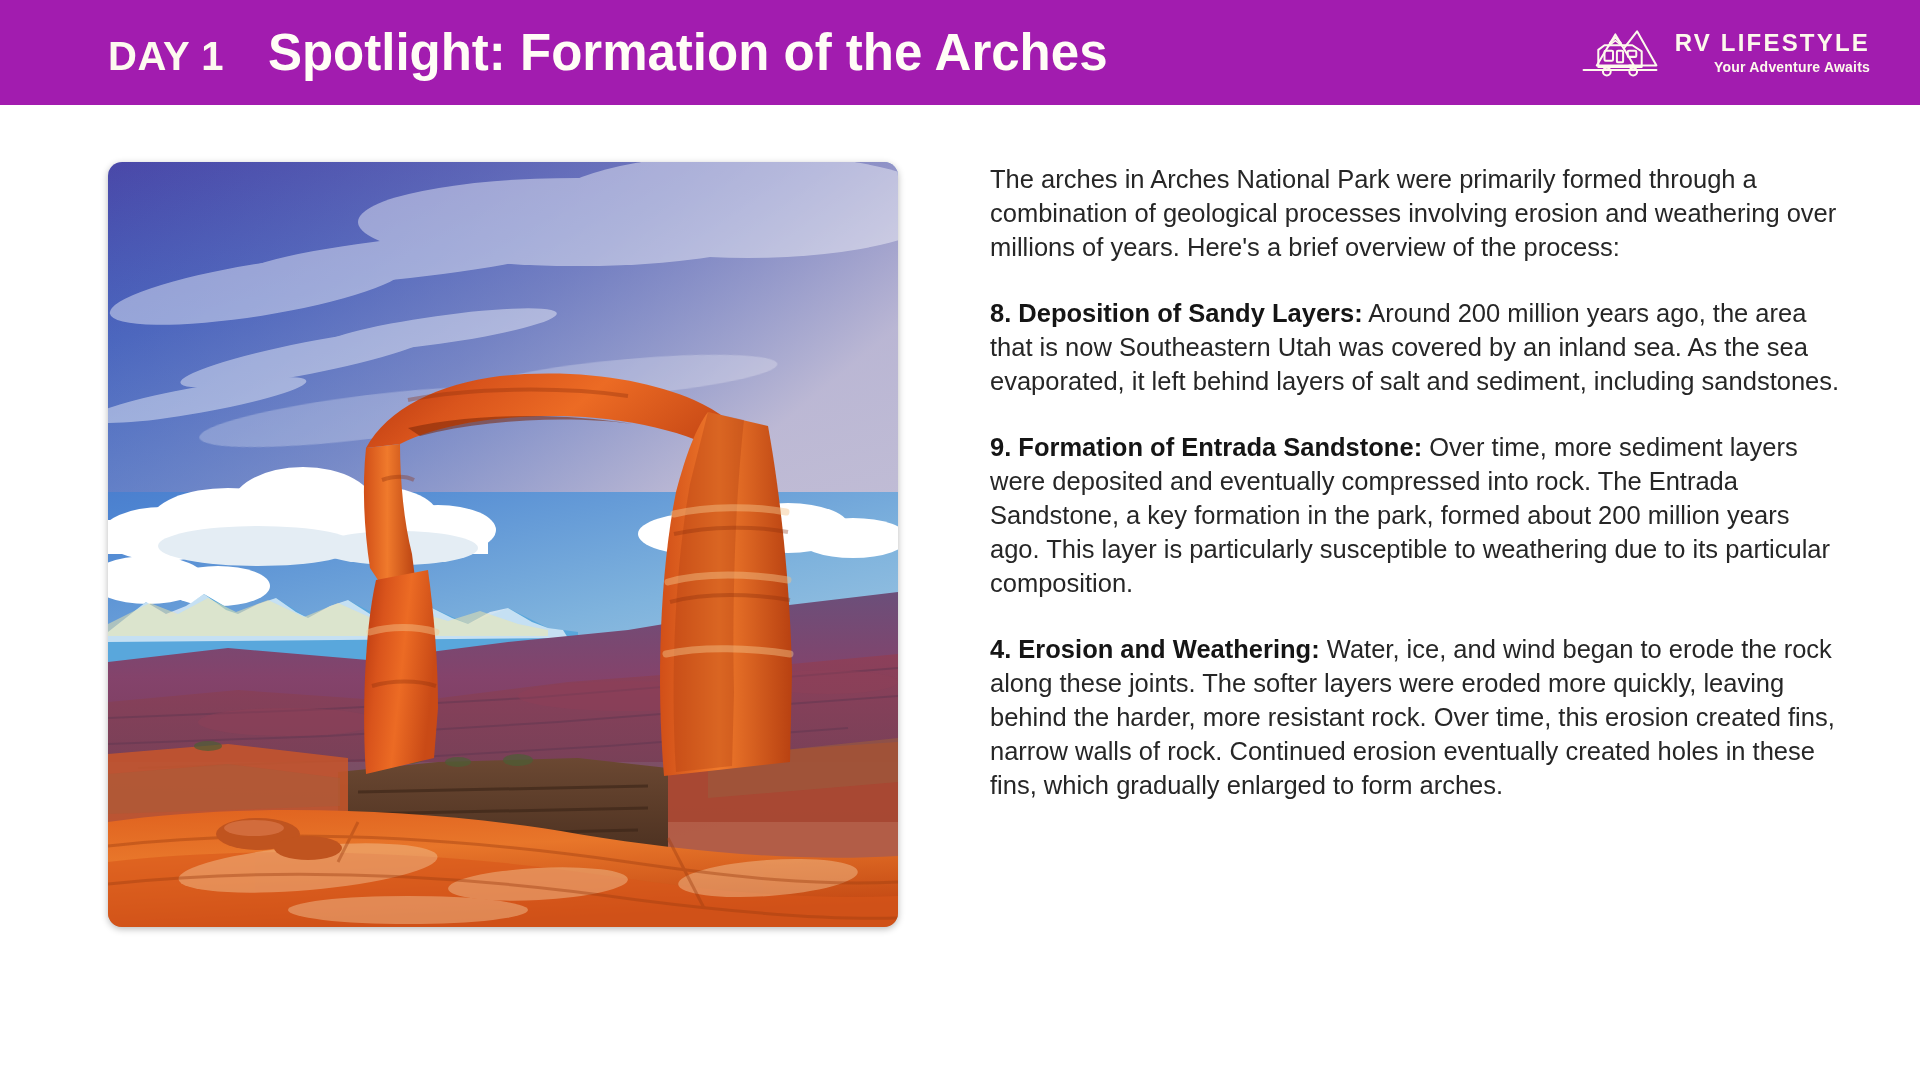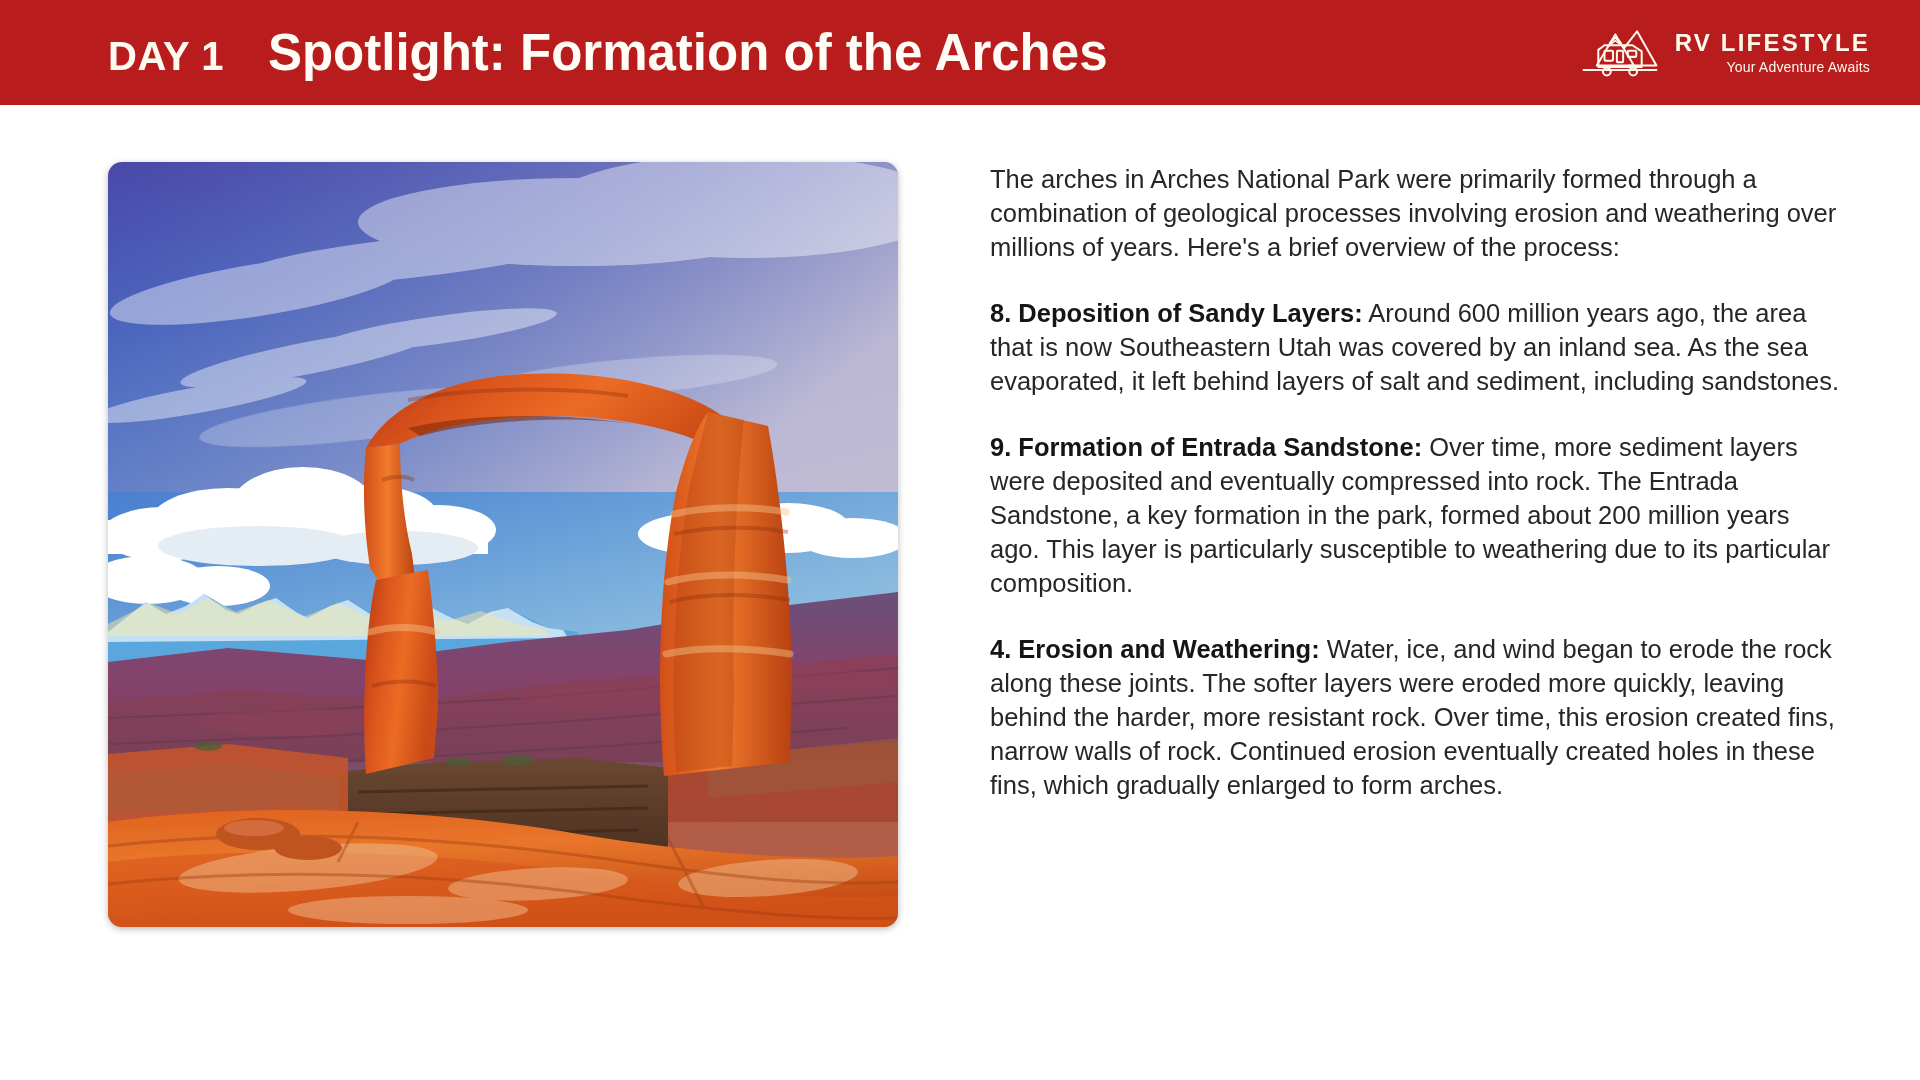--- a/index.html
+++ b/index.html
@@ -7,21 +7,21 @@
     width:1920px; height:1080px;
     background:#ffffff;
     font-family:"Liberation Sans", sans-serif;
     overflow:hidden;
   }
 
   
   .header {
     position:absolute; left:0; top:0;
     width:1920px; height:105px;
-    background:#b91c1c;
+    background:#a21caf;
     display:flex; align-items:center;
   }
   .header-left {
     display:flex; align-items:baseline;
     margin-left:108px;
   }
   .day-label {
     color:#fdfaef;
     font-size:40px;
     font-weight:bold;
@@ -48,21 +48,21 @@
     color:#fdf9ec;
     font-size:24px;
     font-weight:bold;
     letter-spacing:2.2px;
     line-height:1.05;
     white-space:nowrap;
   }
   .brand-tagline {
     color:#fdf9ec;
     font-size:14px;
-    font-weight:normal;
+    font-weight:bold;
     letter-spacing:0.2px;
     margin-top:3px;
     white-space:nowrap;
     margin-left:8px;
   }
 
   
   .content {
     position:absolute;
     left:0; top:105px;
@@ -305,21 +305,21 @@
       <g fill="#e3845a" opacity="0.5">
         <ellipse cx="146" cy="666" rx="30" ry="8"></ellipse>
       </g>
     </svg>
   </div>
 
   <div class="article">
     <p class="para">The arches in Arches National Park were primarily formed through a combination of geological processes involving erosion and weathering over millions of years. Here's a brief overview of the process:</p>
 
     <p class="para">
-      <b>8. Deposition of Sandy Layers:</b><span> Around 600 million years ago, the area that is now Southeastern Utah was covered by an inland sea. As the sea evaporated, it left behind layers of salt and sediment, including sandstones.</span>
+      <b>8. Deposition of Sandy Layers:</b><span> Around 200 million years ago, the area that is now Southeastern Utah was covered by an inland sea. As the sea evaporated, it left behind layers of salt and sediment, including sandstones.</span>
     </p>
 
     <p class="para">
       <b>9. Formation of Entrada Sandstone:</b><span> Over time, more sediment layers were deposited and eventually compressed into rock. The Entrada Sandstone, a key formation in the park, formed about 200 million years ago. This layer is particularly susceptible to weathering due to its particular composition.</span>
     </p>
 
 
     <p class="para">
       <b>4. Erosion and Weathering:</b><span> Water, ice, and wind began to erode the rock along these joints. The softer layers were eroded more quickly, leaving behind the harder, more resistant rock. Over time, this erosion created fins, narrow walls of rock. Continued erosion eventually created holes in these fins, which gradually enlarged to form arches.</span>
     </p>

